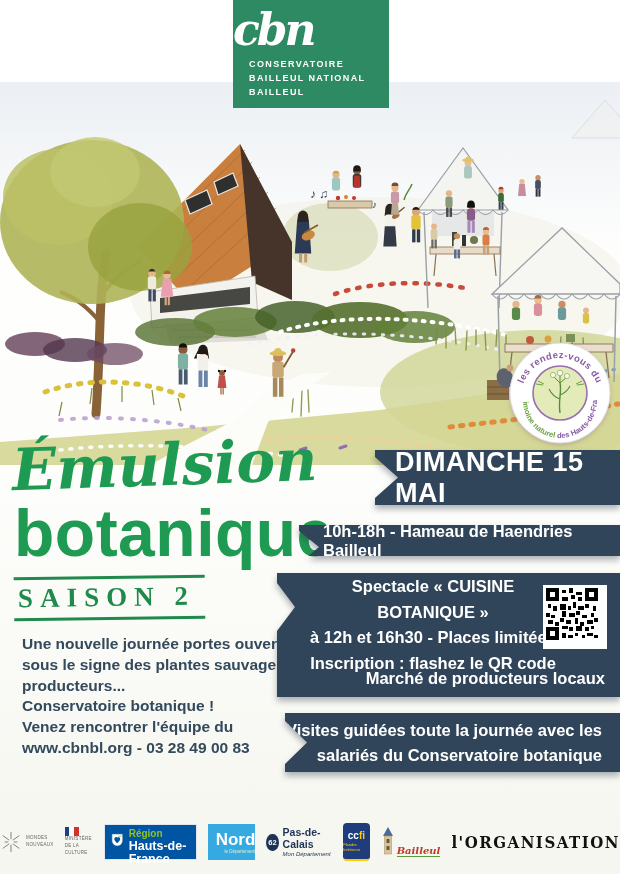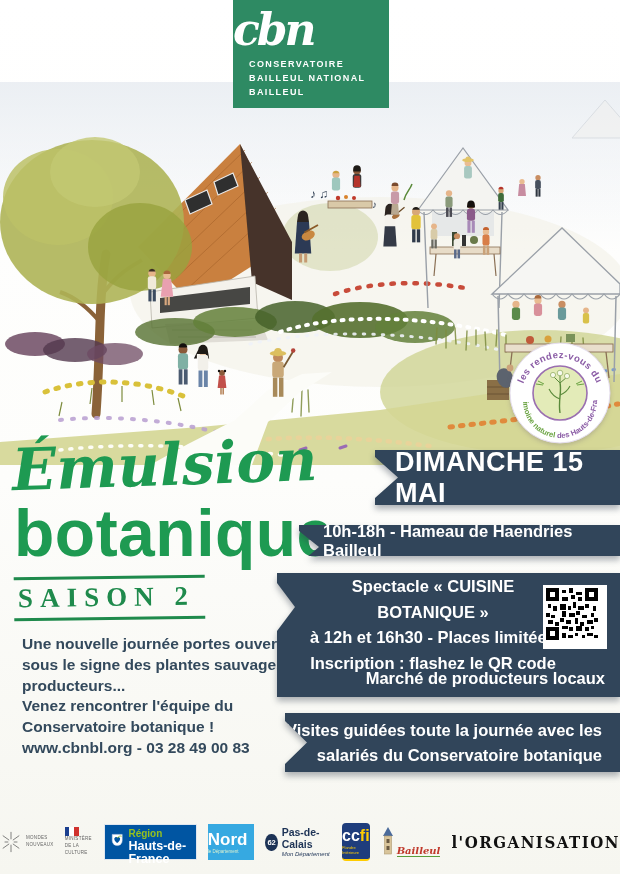--- a/index.html
+++ b/index.html
@@ -45,31 +45,31 @@
   
   .footer{position:absolute;left:0;right:0;bottom:6px;height:52px;display:flex;align-items:center;justify-content:center;gap:11px;}
   .flogo{display:flex;align-items:center;gap:4px;}
   .tiny{font-size:4.5px;color:#666;line-height:1.5;letter-spacing:0.3px;}
   .mn-star{width:22px;height:22px;}
   .flag{width:14px;height:9px;display:flex;}
   .flag div{flex:1;}
   .hdf{width:122px;height:36px;background:#0055a2;border:1px solid #dfe6ef;display:flex;align-items:flex-start;gap:5px;padding:4px 6px;box-sizing:border-box;}
   .hdf-txt .l1{color:#95c11f;font-weight:bold;font-size:10px;line-height:1.05;}
   .hdf-txt .l2{color:#fff;font-weight:bold;font-size:12.5px;line-height:1.05;}
-  .nord{width:64px;height:36px;background:#36a9e1;color:#fff;display:flex;flex-direction:column;align-items:flex-start;justify-content:center;}
+  .nord{width:64px;height:36px;background:#36a9e1;color:#fff;display:flex;flex-direction:column;align-items:flex-end;justify-content:center;}
   .nord .l1{font-weight:900;font-size:17px;line-height:1;}
   .nord .l2{font-size:4.5px;color:#d9f0d0;margin-top:1px;}
   .pdc{display:flex;align-items:center;gap:4px;}
   .pdc-circle{width:17px;height:17px;border-radius:50%;background:#1d3356;color:#fff;font-size:7.5px;font-weight:bold;
     display:flex;align-items:center;justify-content:center;}
   .pdc-txt .l1{color:#1d3356;font-weight:800;font-size:10.5px;line-height:1.1;}
   .pdc-txt .l2{color:#1d3356;font-style:italic;font-size:6px;}
   .ccfi{width:36px;height:36px;background:#1f3d7c;border-radius:4px;border-bottom:2px solid #ffcc00;
     display:flex;flex-direction:column;align-items:center;justify-content:center;}
-  .ccfi .l1{color:#fff;font-weight:bold;font-size:16px;line-height:1;}
+  .ccfi .l1{color:#fff;font-weight:bold;font-size:10px;line-height:1;}
   .ccfi .l1 .fi{color:#ffcc00;}
   .ccfi .l2{color:#ffcc00;font-size:4px;margin-top:1px;}
   .bailleul{display:flex;align-items:flex-end;gap:2px;}
   .bailleul .name{color:#c0392b;font-family:"DejaVu Serif",serif;font-style:italic;font-weight:bold;font-size:10px;border-bottom:1.5px solid #5a9e3a;}
   .orga{font-family:"DejaVu Serif",serif;font-weight:bold;font-size:15px;color:#111;letter-spacing:1.5px;transform:scaleY(1.15);}
 </style>
 </head>
 <body>
 
 <div class="poster">
@@ -384,22 +384,22 @@
   </svg>
 
   <div class="t-script">Émulsion</div>
   <div class="t-bold">botanique</div>
   <div class="season">SAISON 2</div>
 
   <div class="intro">
     <div>Une nouvelle journée portes ouvertes</div>
     <div>sous le signe des plantes sauvages</div>
     <div>producteurs...</div>
+    <div>Conservatoire botanique !</div>
     <div>Venez rencontrer l'équipe du</div>
-    <div>Conservatoire botanique !</div>
     <div class="thin">www.cbnbl.org - 03 28 49 00 83</div>
   </div>
 
   <div class="banner b1">
     <div class="banner-inner">
         <span>DIMANCHE 15 MAI</span>
       </div>
   </div>
 
   <div class="banner b2">

